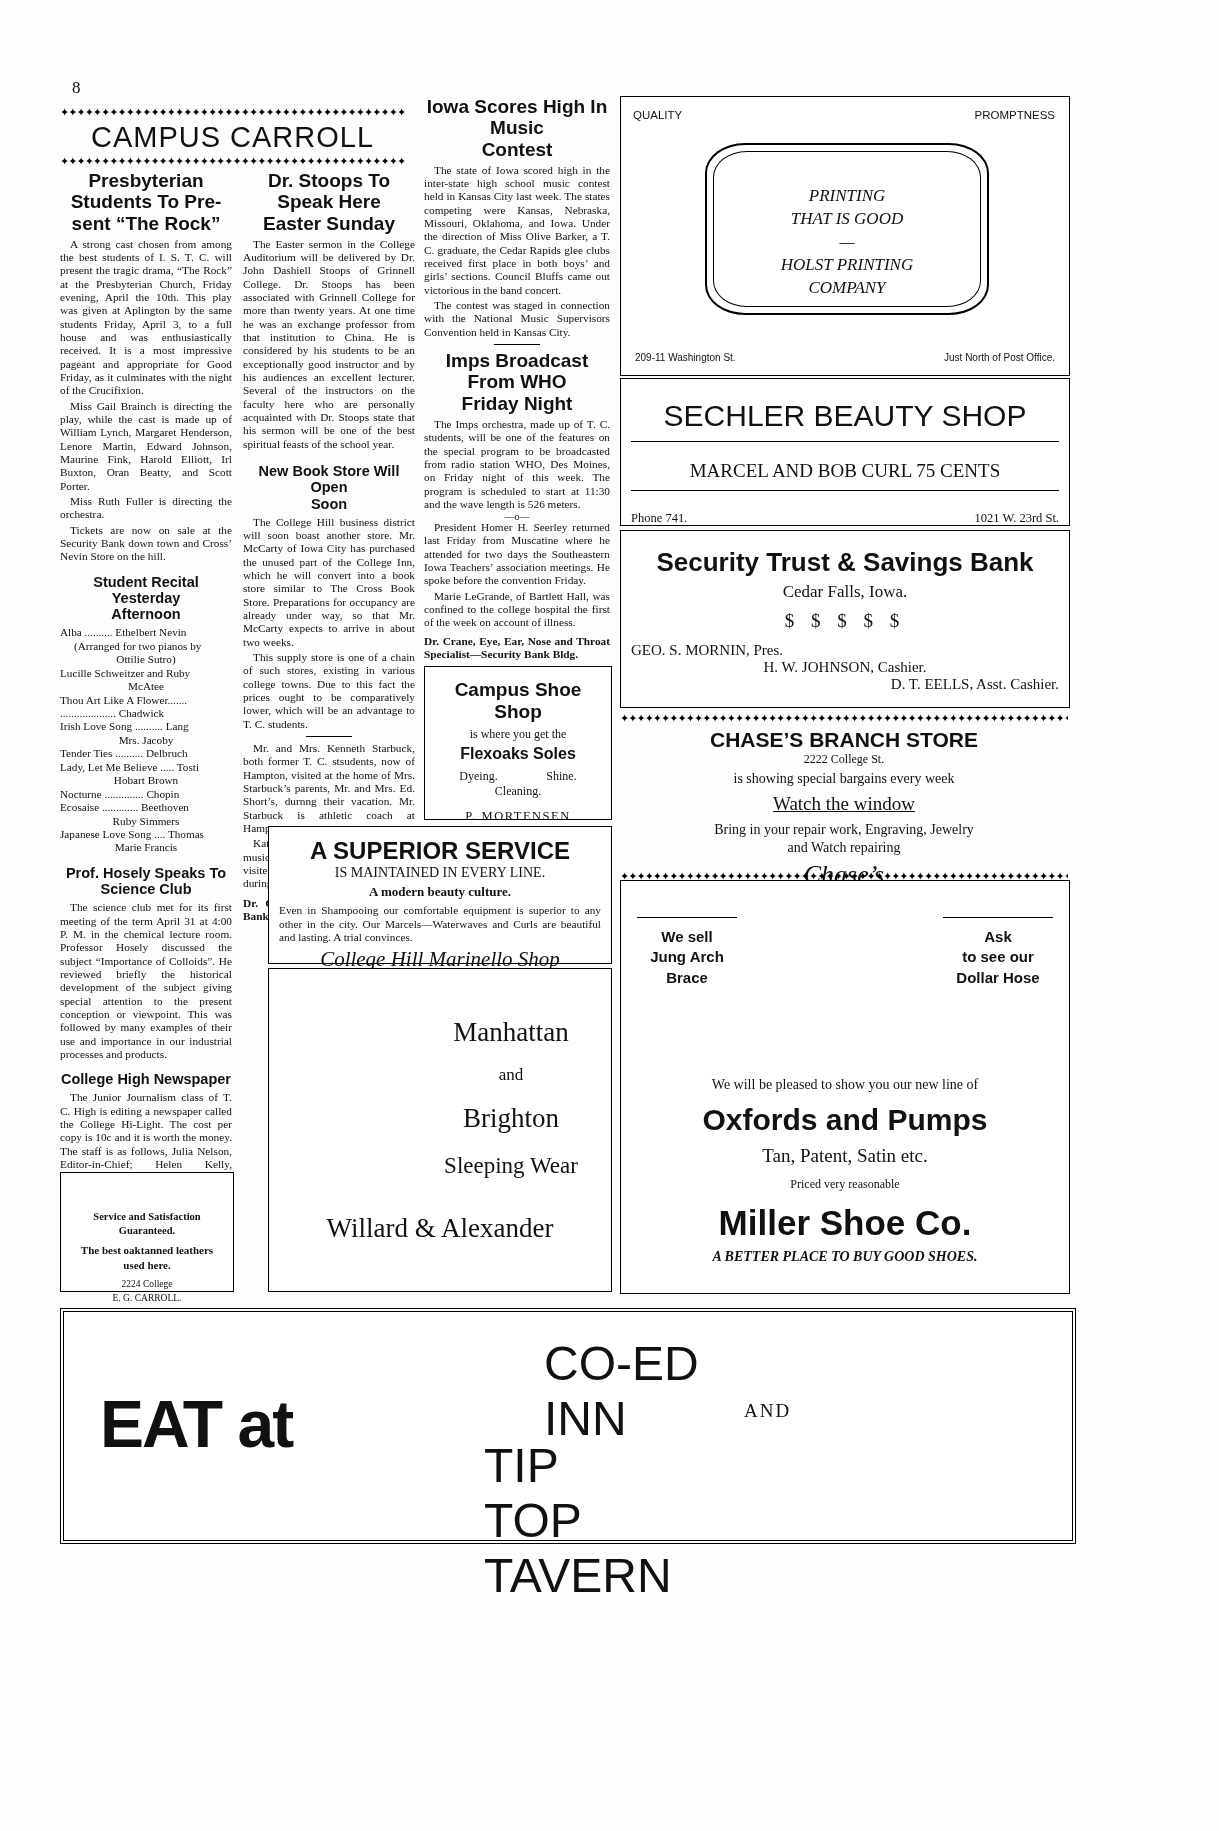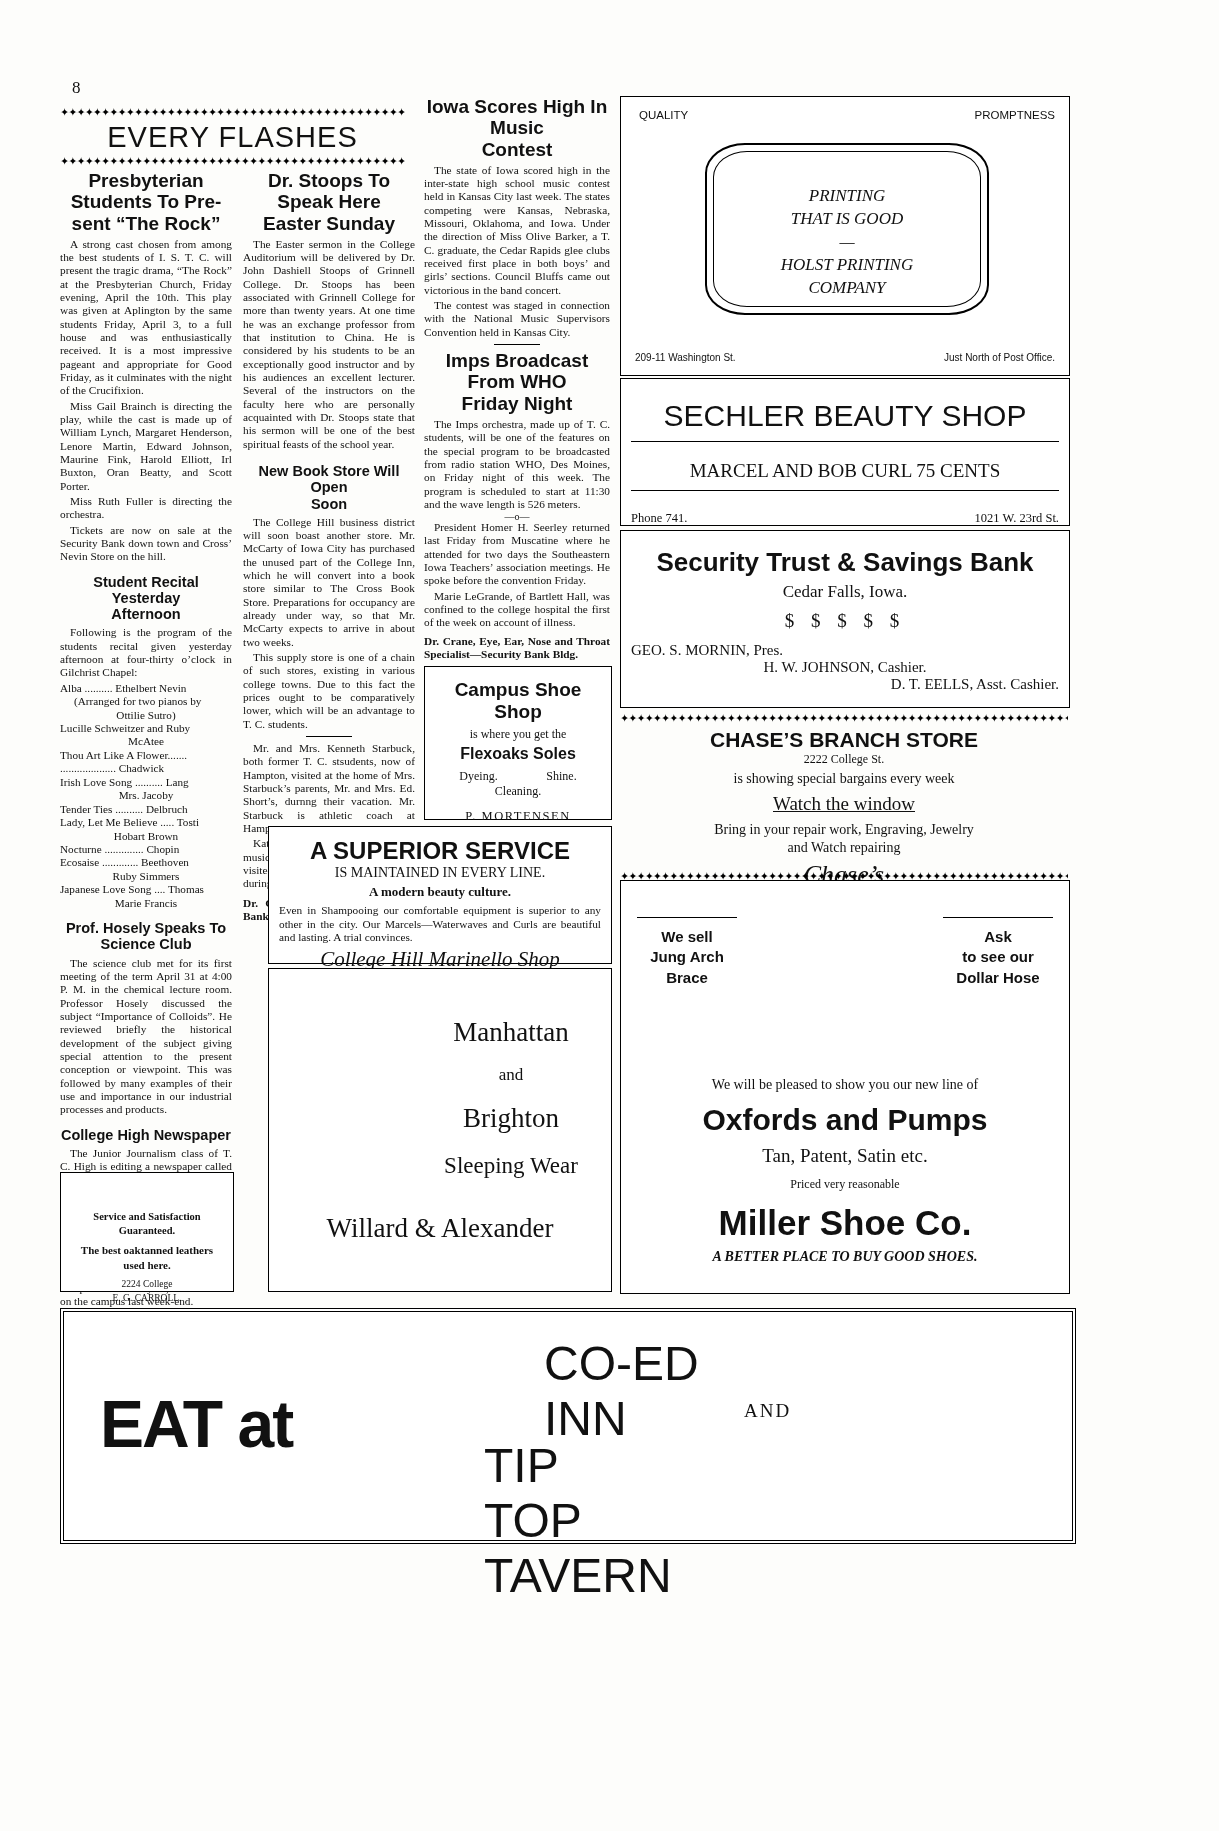--- a/index.html
+++ b/index.html
@@ -36,21 +36,21 @@
   .recital div{text-indent:0;}
   .rc-ind{padding-left:14px;}
   .rc-center{text-align:center;}
 
   
   .ad{position:absolute;border:1px solid #000;background:#fff;}
   .ad-inner{padding:6px 10px;}
 
   .holst{left:620px;top:96px;width:448px;height:278px;border:1px solid #000;}
   .holst .qp{position:absolute;top:12px;font-size:11.5px;font-family:"Liberation Sans",sans-serif;}
-  .holst .qp.l{left:18px;}
+  .holst .qp.l{left:12px;}
   .holst .qp.r{right:14px;}
   .holst .frame{position:absolute;left:84px;top:46px;width:280px;height:168px;border:2px solid #000;border-radius:40px/30px;}
   .holst .frame:before{content:"";position:absolute;left:6px;top:6px;right:6px;bottom:6px;border:1px solid #000;border-radius:34px/26px;}
   .holst .ftxt{position:absolute;left:0;right:0;top:40px;text-align:center;font-family:"Liberation Serif",serif;font-style:italic;font-size:17px;line-height:1.35;}
   .holst .addr{position:absolute;bottom:12px;font-size:10px;font-family:"Liberation Sans",sans-serif;}
   .holst .addr.l{left:14px;}
   .holst .addr.r{right:14px;text-align:center;}
 
   .sechler{left:620px;top:378px;width:448px;height:146px;}
   .sechler .t1{font-family:"Liberation Sans",sans-serif;font-size:30px;text-align:center;margin-top:14px;}
@@ -126,36 +126,35 @@
 </style>
 </head>
 <body>
 
 <div class="page">
 
   <div class="pagenum">8</div>
 
   <div class="diamond-row" style="top:108px;">✦✦✦✦✦✦✦✦✦✦✦✦✦✦✦✦✦✦✦✦✦✦✦✦✦✦✦✦✦✦✦✦✦✦✦✦✦✦✦✦✦✦✦✦✦✦✦✦✦✦✦✦✦</div>
   <div class="flash-box">
-    <div class="flash-title">EVERY FLASHES</div>
+    <div class="flash-title">CAMPUS CARROLL</div>
   </div>
   <div class="diamond-row" style="top:157px;">✦✦✦✦✦✦✦✦✦✦✦✦✦✦✦✦✦✦✦✦✦✦✦✦✦✦✦✦✦✦✦✦✦✦✦✦✦✦✦✦✦✦✦✦✦✦✦✦✦✦✦✦✦</div>
 
   <div class="col c1 body">
     <div class="hd h-small">Presbyterian Students To Pre-<br>sent “The Rock”</div>
     <div style="height:4px"></div>
     <p>A strong cast chosen from among the best students of I. S. T. C. will present the tragic drama, “The Rock” at the Presbyterian Church, Friday evening, April the 10th. This play was given at Aplington by the same students Friday, April 3, to a full house and was enthusiastically received. It is a most impressive pageant and appropriate for Good Friday, as it culminates with the night of the Crucifixion.</p>
     <p>Miss Gail Brainch is directing the play, while the cast is made up of William Lynch, Margaret Henderson, Lenore Martin, Edward Johnson, Maurine Fink, Harold Elliott, Irl Buxton, Oran Beatty, and Scott Porter.</p>
     <p>Miss Ruth Fuller is directing the orchestra.</p>
     <p>Tickets are now on sale at the Security Bank down town and Cross’ Nevin Store on the hill.</p>
 
     <div style="height:8px"></div>
     <div class="hd h-mid">Student Recital Yesterday<br>Afternoon</div>
     <div style="height:4px"></div>
-    <p>Following is the program of the students recital given yesterday afternoon at four-thirty o’clock in Gilchrist Chapel:</p>
     <div class="recital">
       <div>Alba .......... Ethelbert Nevin</div>
       <div class="rc-ind">(Arranged for two pianos by</div>
       <div class="rc-center">Ottilie Sutro)</div>
       <div>Lucille Schweitzer and Ruby</div>
       <div class="rc-center">McAtee</div>
       <div>Thou Art Like A Flower.......</div>
       <div>.................... Chadwick</div>
       <div>Irish Love Song .......... Lang</div>
       <div class="rc-center">Mrs. Jacoby</div>

